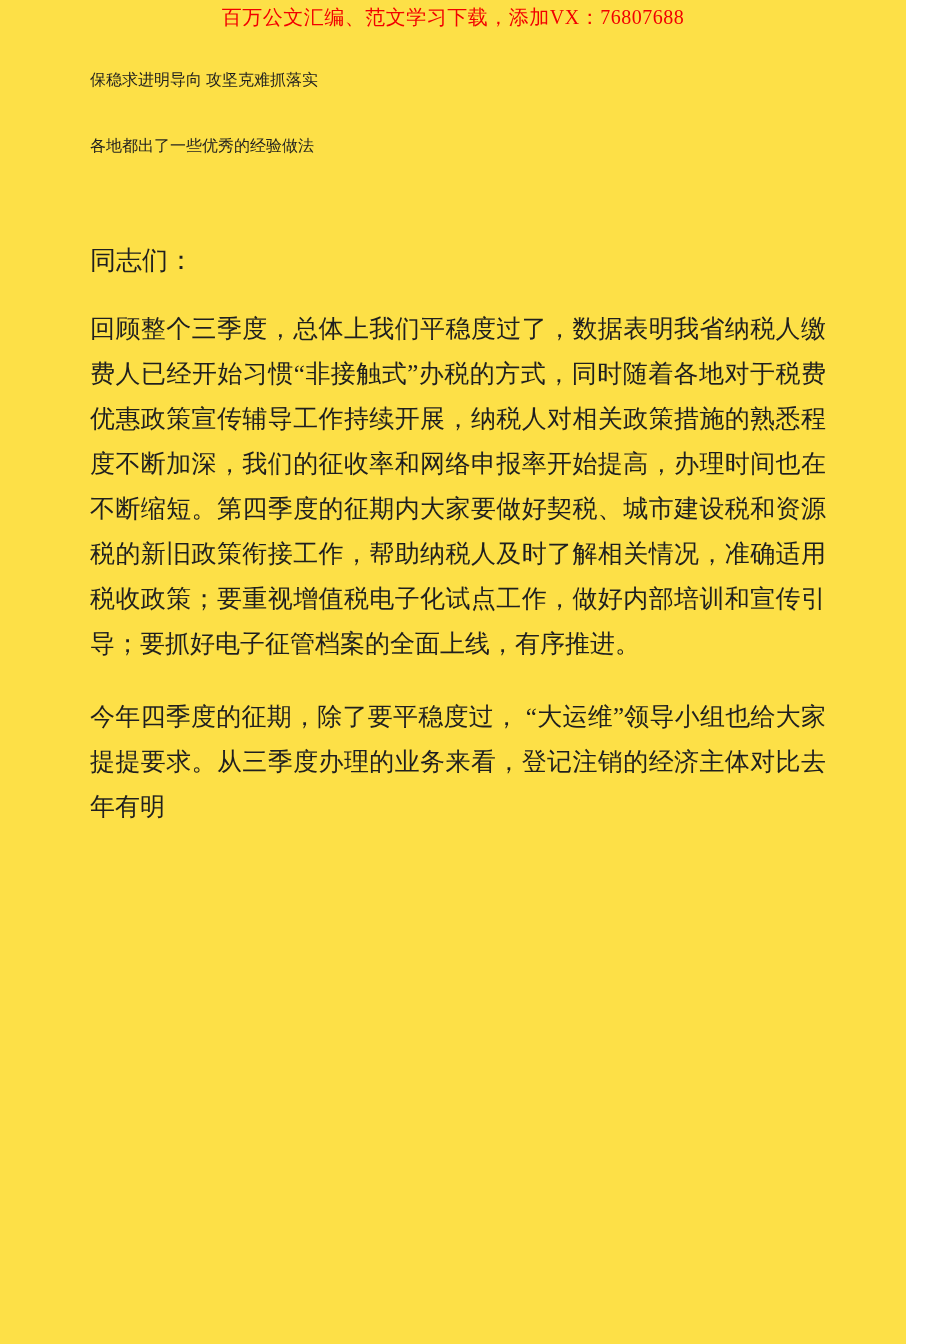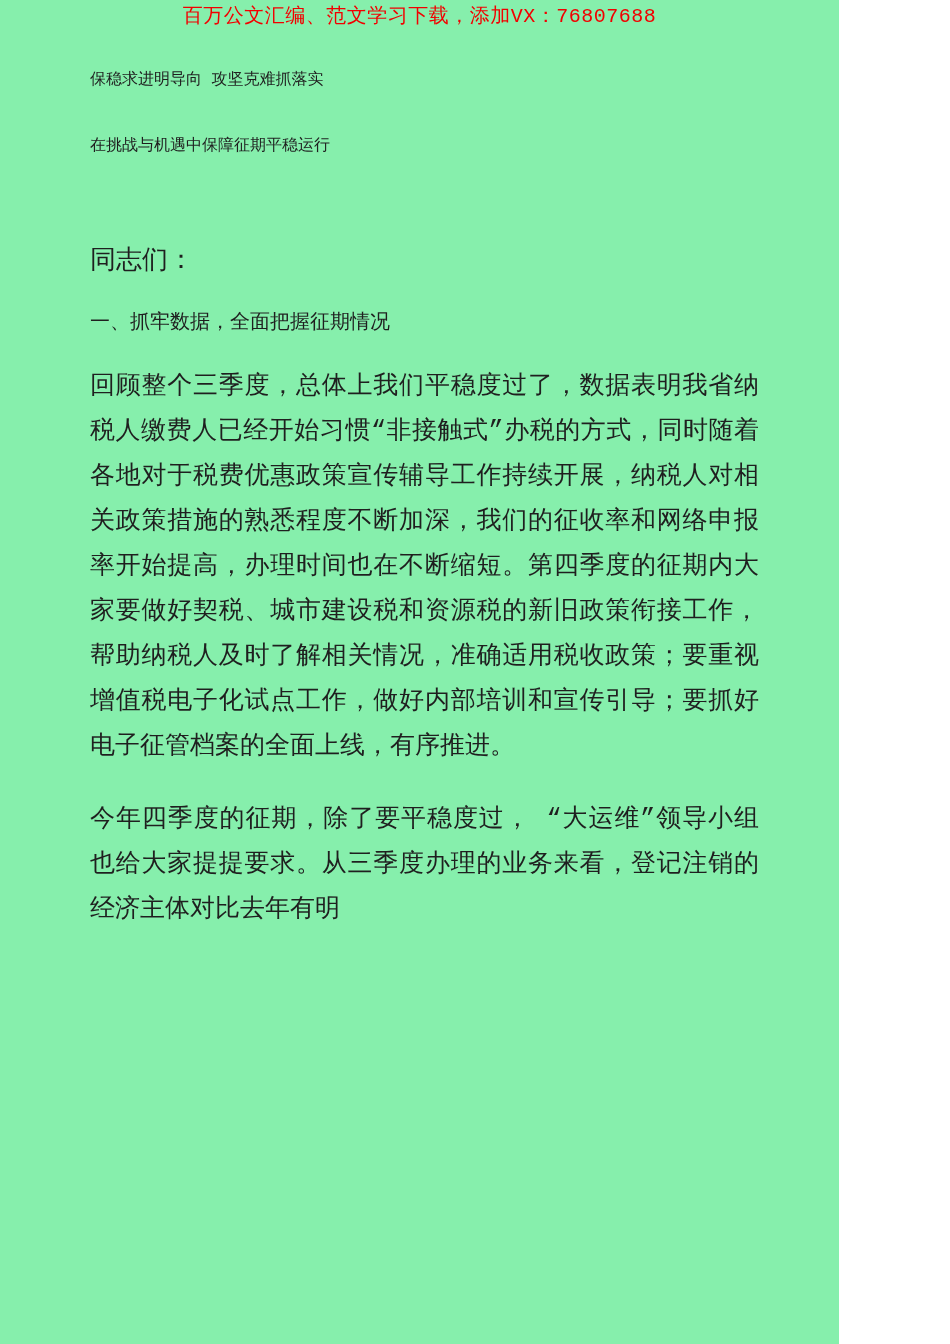--- a/index.html
+++ b/index.html
@@ -2,25 +2,25 @@
 <html><head>
 <meta charset="utf-8">
 <style>
   html, body {
     margin: 0;
     padding: 0;
     background: #ffffff;
   }
   .page {
     position: relative;
-    width: 839px;
+    width: 906px;
     height: 1344px;
-    background: #86efac;
+    background: #fde047;
     overflow: hidden;
-    font-family: Liberation Mono, monospace;
+    font-family: Liberation Serif, serif;
   }
   .ad-header {
     margin: 0;
     padding-top: 5px;
     font-size: 20px;
     line-height: 24px;
     text-align: center;
     color: #f20000;
     letter-spacing: 0.5px;
   }
@@ -62,25 +62,24 @@
 </style>
 </head>
 <body>
 
 <div class="page">
   <div class="ad-header" style="color: rgb(242, 0, 0);">百万公文汇编、范文学习下载，添加VX：76807688</div>
 
   <div class="content">
     <p class="doc-title">保稳求进明导向 攻坚克难抓落实</p>
 
-    <p class="doc-title">在挑战与机遇中保障征期平稳运行</p>
+    <p class="doc-title">各地都出了一些优秀的经验做法</p>
 
     <p class="salutation">同志们：</p>
 
 
-    <p class="heading">一、抓牢数据，全面把握征期情况</p>
 
     <p class="para">回顾整个三季度，总体上我们平稳度过了，数据表明我省纳税人缴费人已经开始习惯“非接触式”办税的方式，同时随着各地对于税费优惠政策宣传辅导工作持续开展，纳税人对相关政策措施的熟悉程度不断加深，我们的征收率和网络申报率开始提高，办理时间也在不断缩短。第四季度的征期内大家要做好契税、城市建设税和资源税的新旧政策衔接工作，帮助纳税人及时了解相关情况，准确适用税收政策；要重视增值税电子化试点工作，做好内部培训和宣传引导；要抓好电子征管档案的全面上线，有序推进。</p>
 
 
     <p class="para">今年四季度的征期，除了要平稳度过， “大运维”领导小组也给大家提提要求。从三季度办理的业务来看，登记注销的经济主体对比去年有明</p>
   </div>
 </div>
 
 </body></html>

